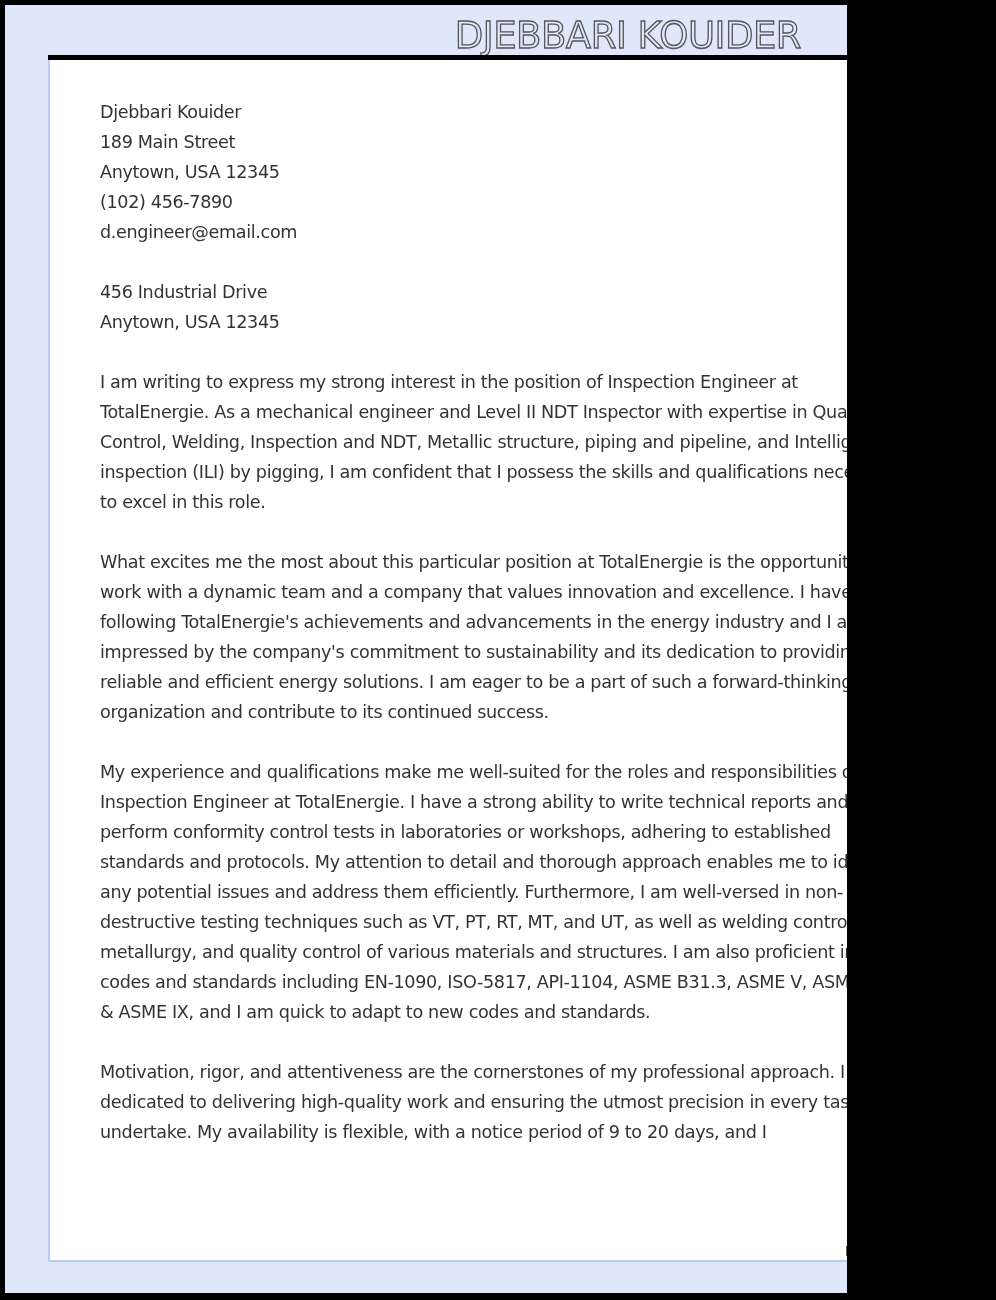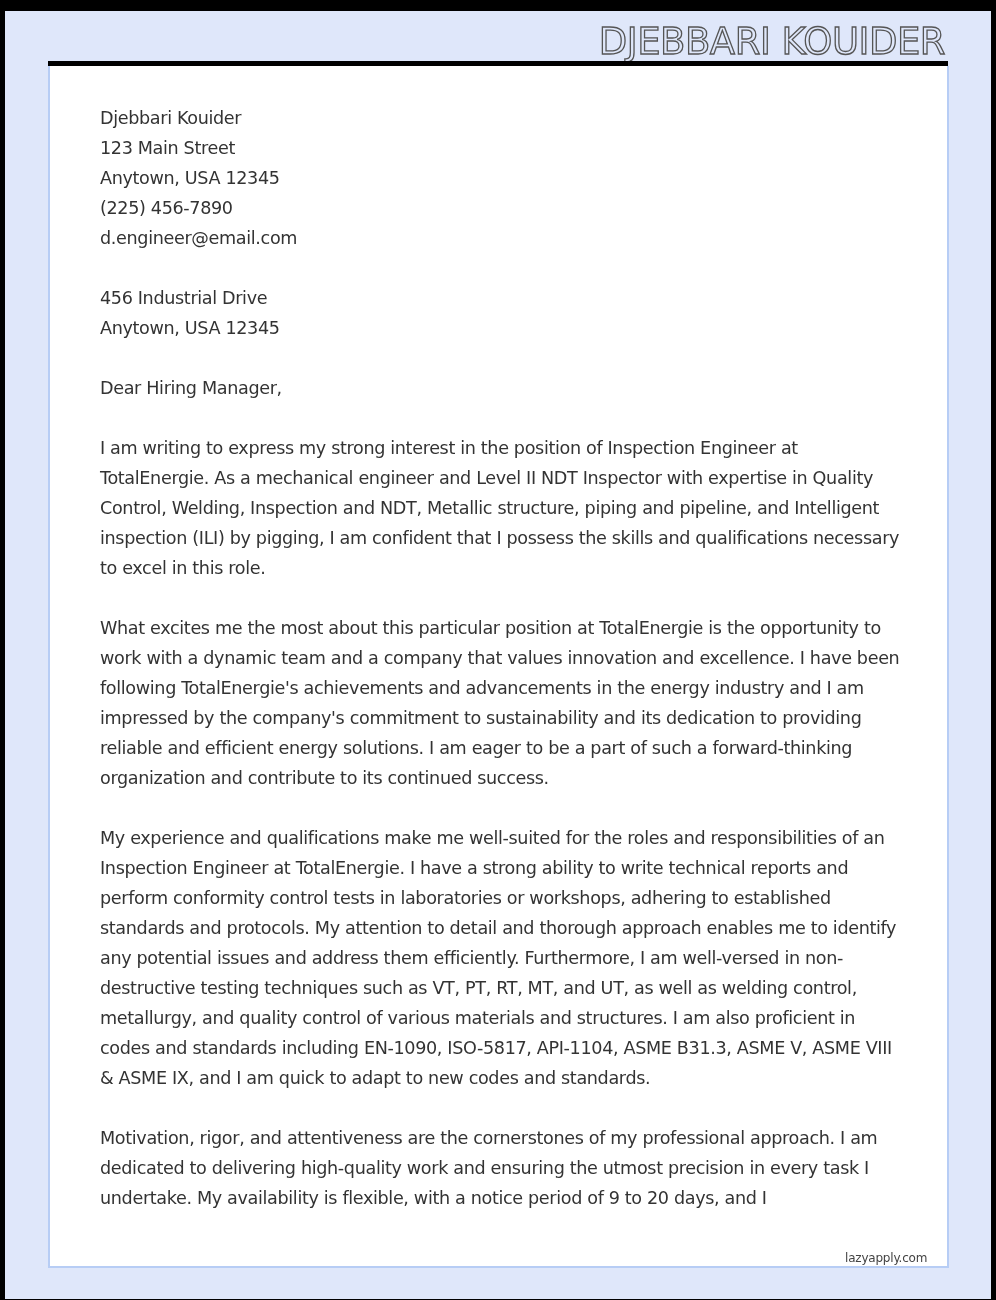--- a/index.html
+++ b/index.html
@@ -11,25 +11,24 @@
       height: 1300px;
       overflow: hidden;
       position: relative;
       background: #000;
       font-family: "DejaVu Sans", sans-serif;
     }
     .page {
       position: absolute;
       left: 5px;
       top: 5px;
-      width: 986px;
+      width: 842px;
       height: 1288px;
       background: #dfe7fa;
       overflow: hidden;
-      margin-top: 6px;
     }
     .title {
       position: absolute;
       right: 46px;
       top: 10px;
       font-family: "DejaVu Sans", sans-serif;
       font-size: 37px;
       font-weight: normal;
       letter-spacing: -0.5px;
       color: #dfe7fa;
@@ -88,30 +87,29 @@
 <body>
 
 <div class="page">
   <h1 class="title">DJEBBARI KOUIDER</h1>
   <div class="top-bar"></div>
   <div class="card"></div>
 
   <div class="content">
     <p>
       <span class="line">Djebbari Kouider</span>
-      <span class="line">123 Main Street</span>
+      <span class="line">189 Main Street</span>
       <span class="line">Anytown, USA 12345</span>
-      <span class="line">(225) 456-7890</span>
+      <span class="line">(102) 456-7890</span>
       <span class="line">d.engineer@email.com</span>
     </p>
     <p>
       <span class="line">456 Industrial Drive</span>
       <span class="line">Anytown, USA 12345</span>
     </p>
-    <p>Dear Hiring Manager,</p>
     <p>I am writing to express my strong interest in the position of Inspection Engineer at TotalEnergie. As a mechanical engineer and Level II NDT Inspector with expertise in Quality Control, Welding, Inspection and NDT, Metallic structure, piping and pipeline, and Intelligent inspection (ILI) by pigging, I am confident that I possess the skills and qualifications necessary to excel in this role.</p>
     <p>What excites me the most about this particular position at TotalEnergie is the opportunity to work with a dynamic team and a company that values innovation and excellence. I have been following TotalEnergie's achievements and advancements in the energy industry and I am impressed by the company's commitment to sustainability and its dedication to providing reliable and efficient energy solutions. I am eager to be a part of such a forward-thinking organization and contribute to its continued success.</p>
     <p>My experience and qualifications make me well-suited for the roles and responsibilities of an Inspection Engineer at TotalEnergie. I have a strong ability to write technical reports and perform conformity control tests in laboratories or workshops, adhering to established standards and protocols. My attention to detail and thorough approach enables me to identify any potential issues and address them efficiently. Furthermore, I am well-versed in non-destructive testing techniques such as VT, PT, RT, MT, and UT, as well as welding control, metallurgy, and quality control of various materials and structures. I am also proficient in codes and standards including EN-1090, ISO-5817, API-1104, ASME B31.3, ASME V, ASME VIII &amp; ASME IX, and I am quick to adapt to new codes and standards.</p>
     <p>Motivation, rigor, and attentiveness are the cornerstones of my professional approach. I am dedicated to delivering high-quality work and ensuring the utmost precision in every task I undertake. My availability is flexible, with a notice period of 9 to 20 days, and I</p>
   </div>
 
   <div class="watermark">lazyapply.com</div>
 </div>
 
 </body></html>

